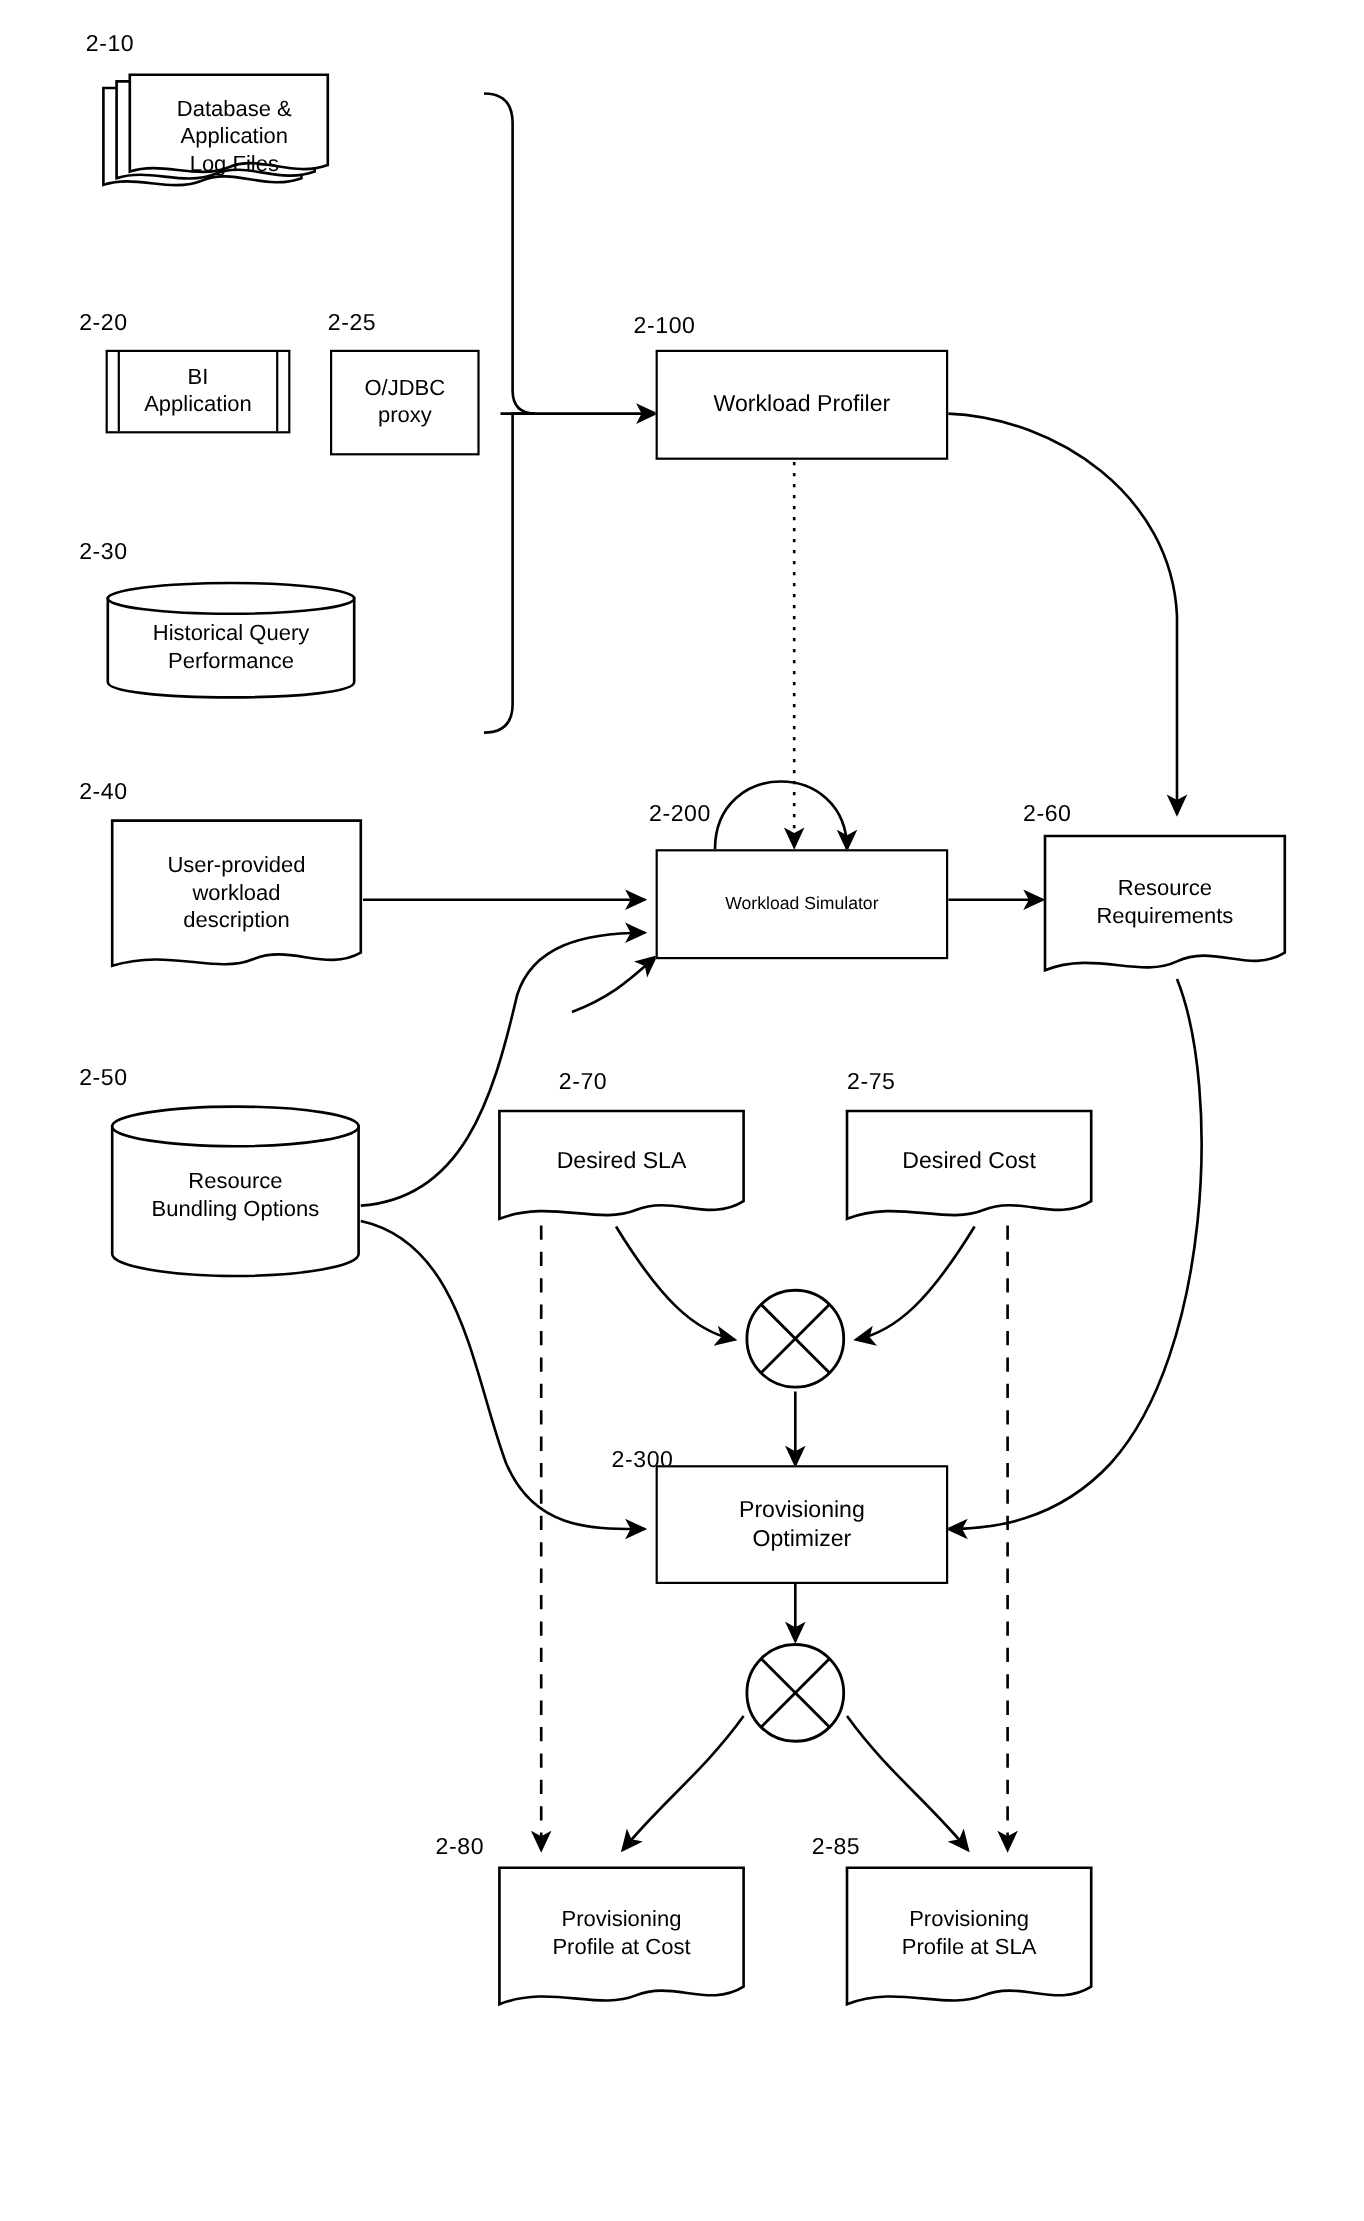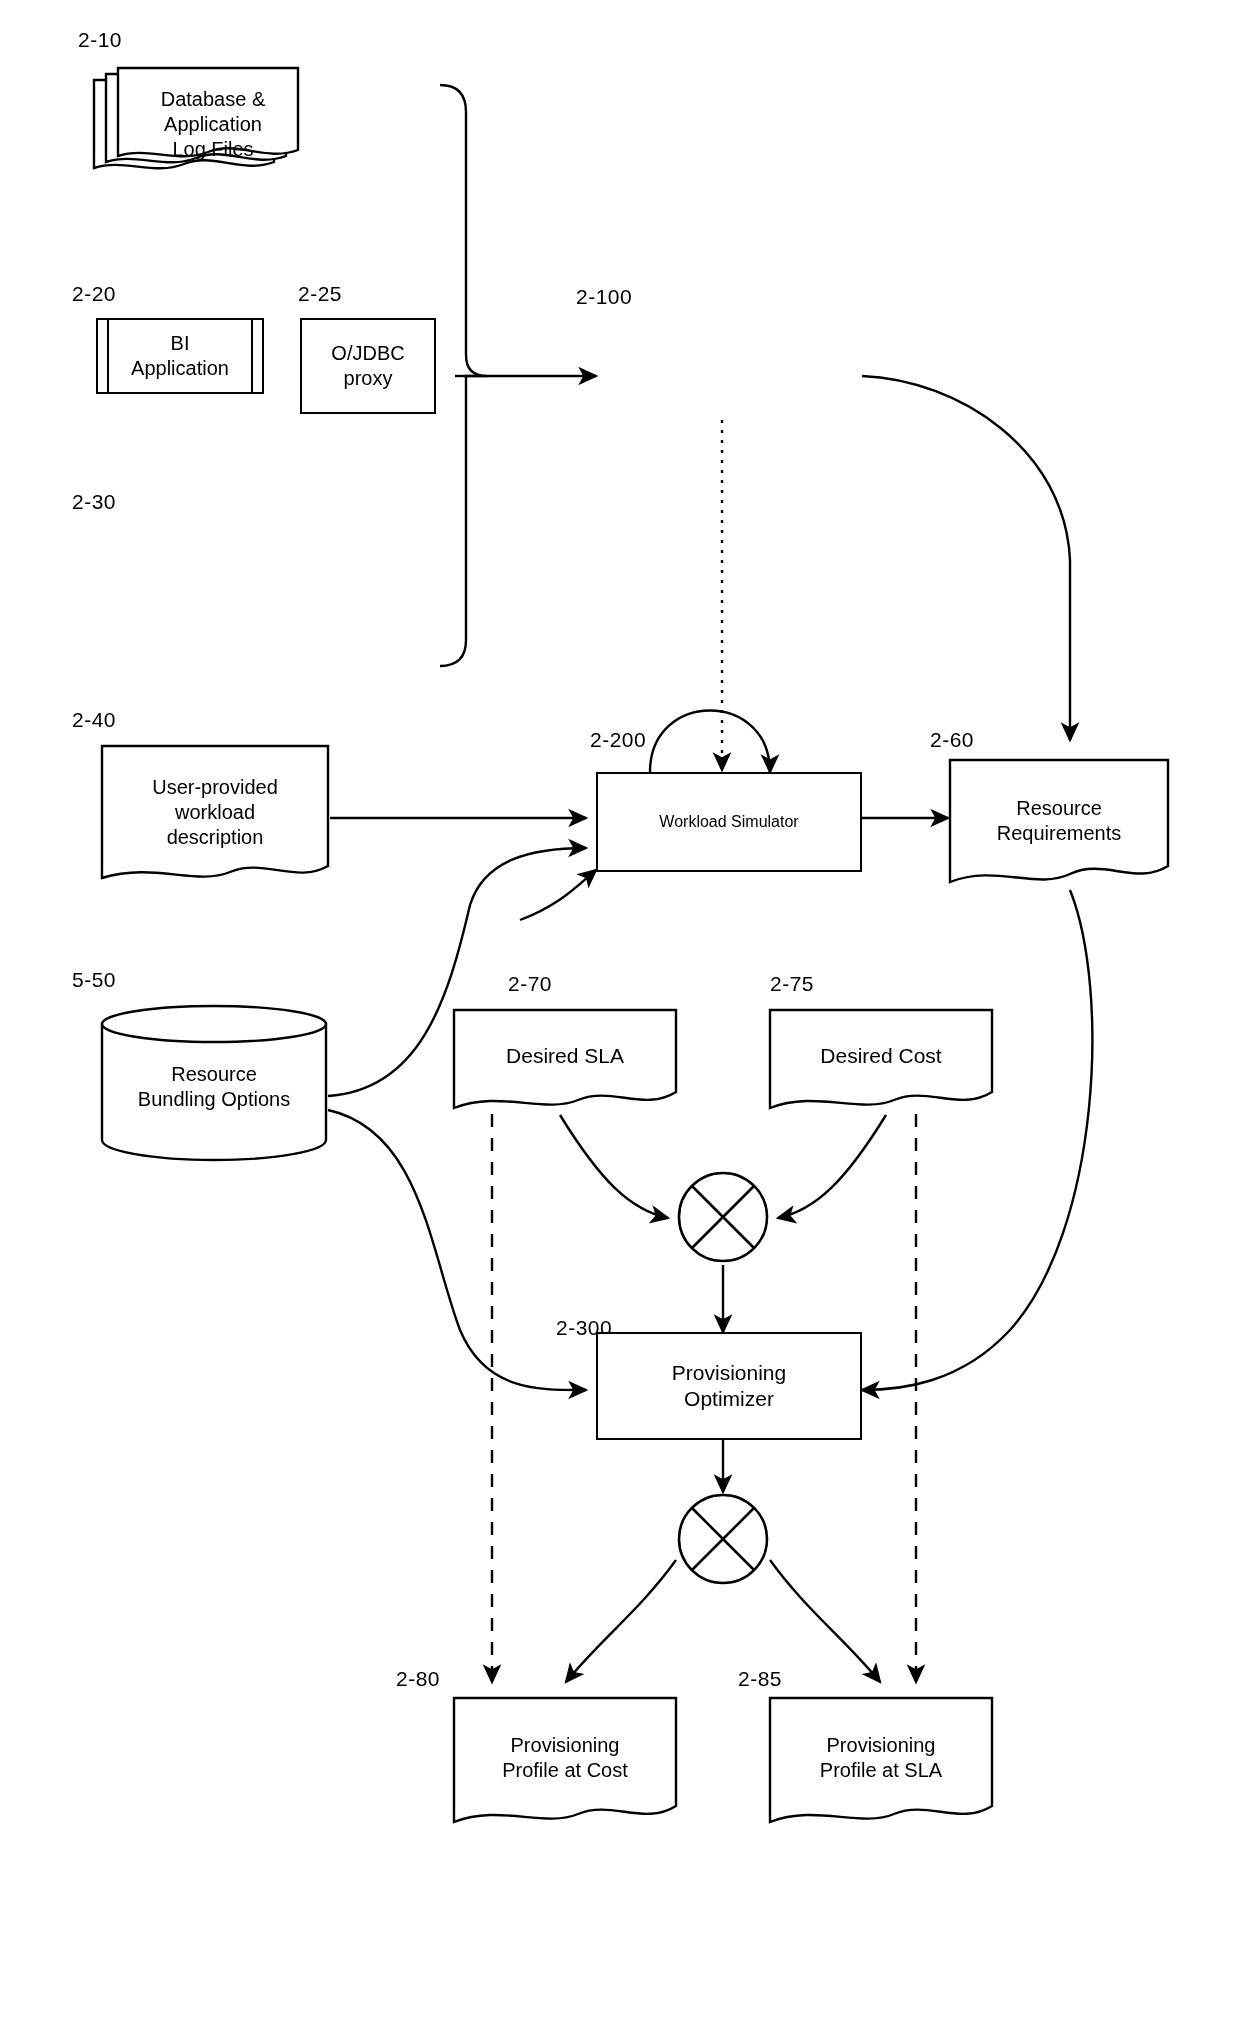--- a/index.html
+++ b/index.html
@@ -107,21 +107,21 @@
       <path d="M 916,1114 L 916,1682" stroke-dasharray="13 11" marker-end="url(#ah)"></path>
 
     </g>
   </svg>
 
   <div class="ref" style="left:78px;  top:28px;">2-10</div>
   <div class="ref" style="left:72px;  top:282px;">2-20</div>
   <div class="ref" style="left:298px; top:282px;">2-25</div>
   <div class="ref" style="left:72px;  top:490px;">2-30</div>
   <div class="ref" style="left:72px;  top:708px;">2-40</div>
-  <div class="ref" style="left:72px;  top:968px;">5-50</div>
+  <div class="ref" style="left:72px;  top:968px;">2-50</div>
   <div class="ref" style="left:576px; top:285px;">2-100</div>
   <div class="ref" style="left:590px; top:728px;">2-200</div>
   <div class="ref" style="left:930px; top:728px;">2-60</div>
   <div class="ref" style="left:508px; top:972px;">2-70</div>
   <div class="ref" style="left:770px; top:972px;">2-75</div>
   <div class="ref" style="left:556px; top:1292px;margin-top:24px;">2-300</div>
   <div class="ref" style="left:396px; top:1667px;">2-80</div>
   <div class="ref" style="left:738px; top:1667px;">2-85</div>
 
   <div class="node stack" style="left:92px; top:66px; width:220px; height:120px;">
@@ -140,20 +140,30 @@
   <div class="node process" style="left:96px; top:318px; width:168px; height:76px;">
     <div class="txt" style="font-size:20px; white-space:pre-line;">BI
 Application</div>
   </div>
 
   <div class="node rect" style="left:300px; top:318px; width:136px; height:96px;">
     <div class="txt" style="font-size:20px; white-space:pre-line;">O/JDBC
 proxy</div>
   </div>
 
+  <div class="node cyl" style="left:96px; top:528px; width:228px; height:108px;">
+    <svg class="cylsvg" viewBox="0 0 228 108" preserveAspectRatio="none">
+      <g fill="#fff" stroke="#000" stroke-width="2.4">
+        <path d="M2,16 L2,92 C2,101 53,106 114,106 C175,106 226,101 226,92 L226,16 Z"></path>
+        <ellipse cx="114" cy="16" rx="112" ry="14"></ellipse>
+      </g>
+    </svg>
+    <div class="txt" style="font-size:20px; margin-top:14px; white-space:pre-line;">Historical Query
+Performance</div>
+  </div>
 
   <div class="node doc" style="left:100px; top:744px; width:230px; height:146px;">
     <svg class="docsvg" viewBox="0 0 230 146" preserveAspectRatio="none">
       <path fill="#fff" stroke="#000" stroke-width="2.4" d="M2,2 L228,2 L228,122 C196,140 164,114 130,128 C96,142 54,118 2,134 Z"></path>
     </svg>
     <div class="txt" style="font-size:20px; margin-top:-10px; white-space:pre-line;">User-provided
 workload
 description</div>
   </div>
 
@@ -161,20 +171,23 @@
     <svg class="cylsvg" viewBox="0 0 228 158" preserveAspectRatio="none">
       <g fill="#fff" stroke="#000" stroke-width="2.4">
         <path d="M2,20 L2,136 C2,147 53,156 114,156 C175,156 226,147 226,136 L226,20 Z"></path>
         <ellipse cx="114" cy="20" rx="112" ry="18"></ellipse>
       </g>
     </svg>
     <div class="txt" style="font-size:20px; margin-top:8px; white-space:pre-line;">Resource
 Bundling Options</div>
   </div>
 
+  <div class="node rect" style="left:596px; top:318px; width:266px; height:100px;">
+    <div class="txt" style="font-size:21px;">Workload Profiler</div>
+  </div>
 
   <div class="node rect" style="left:596px; top:772px; width:266px; height:100px;">
     <div class="txt" style="font-size:16px;">Workload Simulator</div>
   </div>
 
   <div class="node doc" style="left:948px; top:758px; width:222px; height:134px;">
     <svg class="docsvg" viewBox="0 0 222 134" preserveAspectRatio="none">
       <path fill="#fff" stroke="#000" stroke-width="2.4" d="M2,2 L220,2 L220,108 C188,128 156,100 122,116 C88,132 48,106 2,124 Z"></path>
     </svg>
     <div class="txt" style="font-size:20px; margin-top:-8px; white-space:pre-line;">Resource

